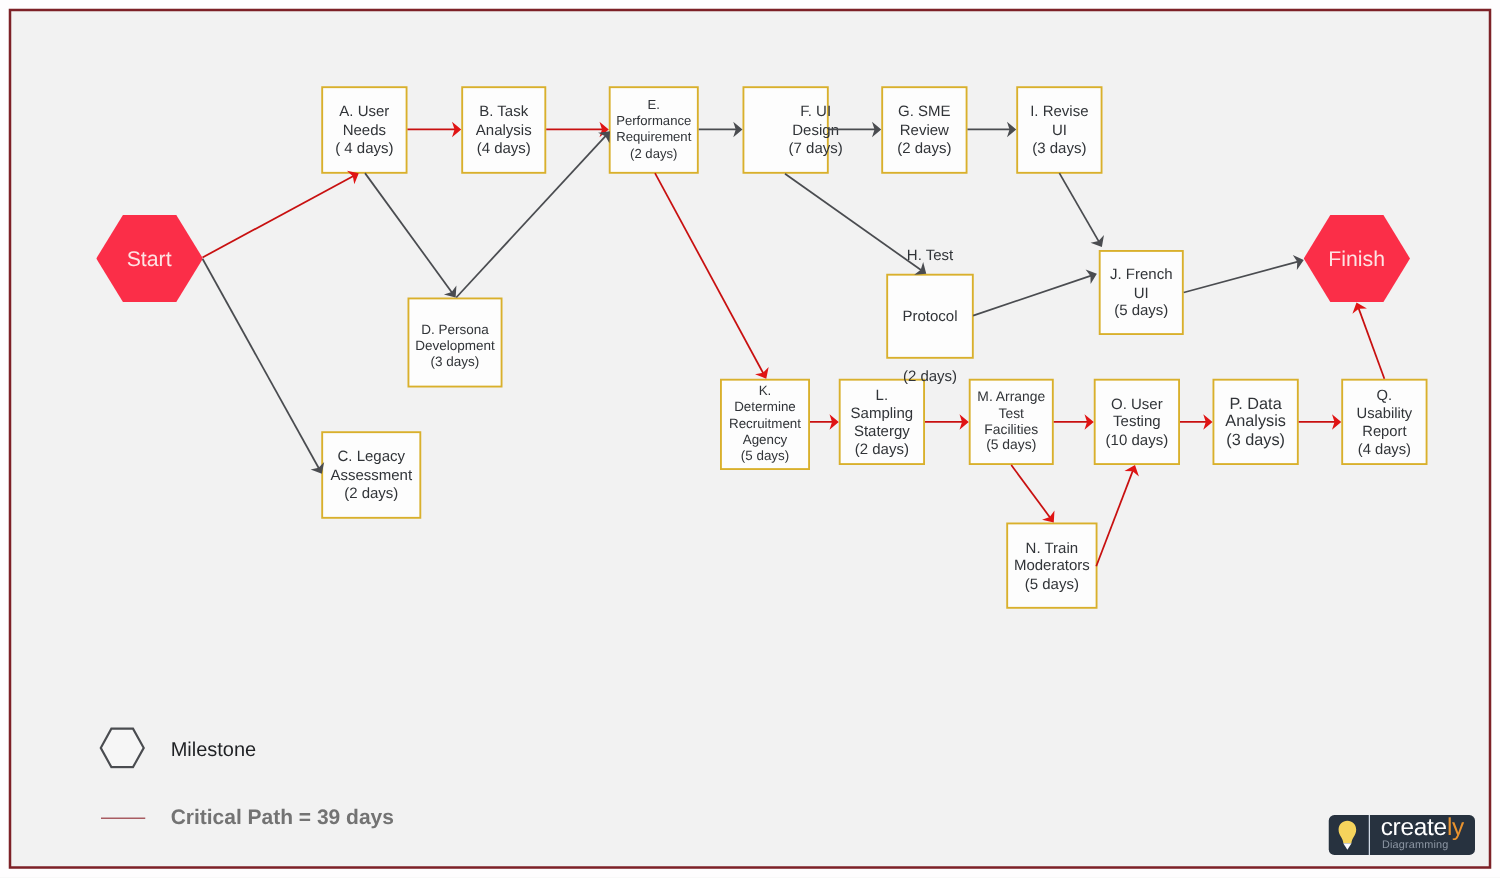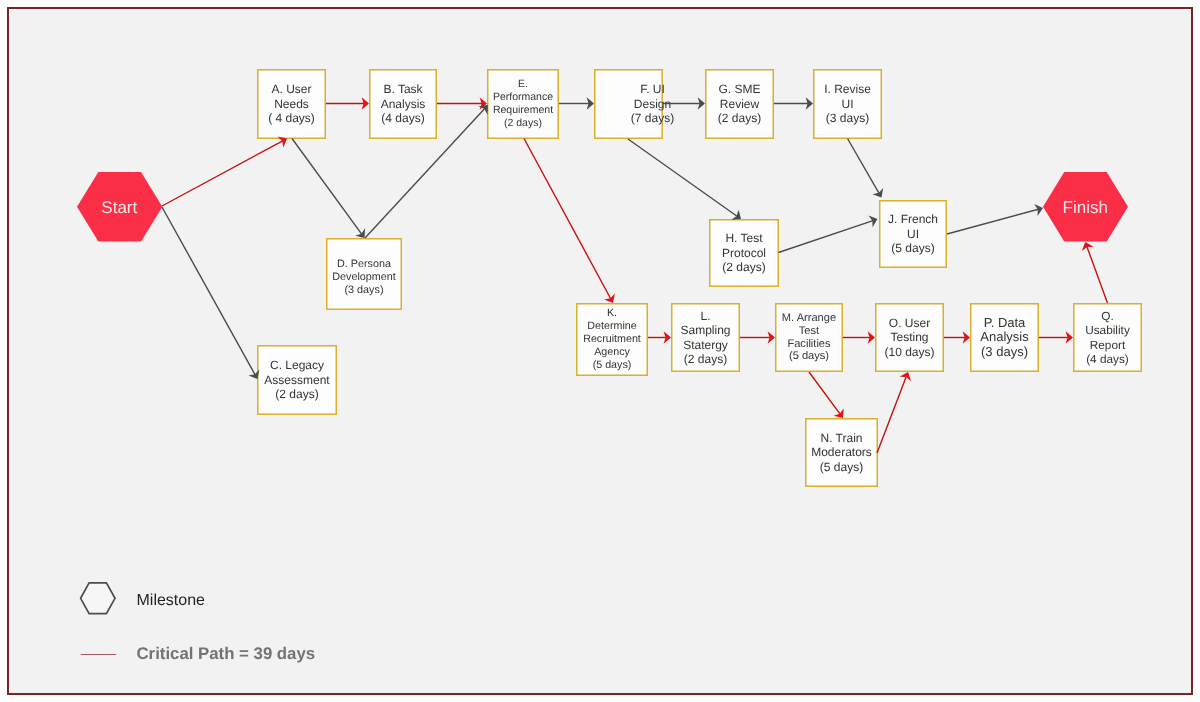--- a/index.html
+++ b/index.html
@@ -87,21 +87,21 @@
       <div class="node" style="left: 594px; top: 69px; width: 69px; height: 70px; font-size: 12px; line-height: 14.5px; padding-left: 48px;">
         <span class="ln">F. UI</span>
         <span class="ln">Design</span>
         <span class="ln">(7 days)</span>
       </div>
       <div class="node" style="left: 705px; top: 69px; width: 69px; height: 70px; font-size: 12px; line-height: 14.5px;">
         <span class="ln">G. SME</span>
         <span class="ln">Review</span>
         <span class="ln">(2 days)</span>
       </div>
-      <div class="node" style="left: 709px; top: 219px; width: 70px; height: 68px; font-size: 12px; line-height: 14.5px;">
+      <div class="node" style="left: 709px; top: 219px; width: 70px; height: 68px; font-size: 12px; line-height: 14.5px; gap: 34px;">
         <span class="ln">H. Test</span>
         <span class="ln">Protocol</span>
         <span class="ln">(2 days)</span>
       </div>
       <div class="node" style="left: 813px; top: 69px; width: 69px; height: 70px; font-size: 12px; line-height: 14.5px;">
         <span class="ln">I. Revise</span>
         <span class="ln">UI</span>
         <span class="ln">(3 days)</span>
       </div>
       <div class="node" style="left: 879px; top: 200px; width: 68px; height: 68px; font-size: 12px; line-height: 14.5px;">
@@ -246,20 +246,31 @@
     <svg style="position:absolute;left:79px;top:580px;" width="38" height="35" viewBox="0 0 38 35">
       <polygon points="10.1,2.9 27.4,2.9 36,18.3 27.4,33.7 10.1,33.7 1.6,18.3" fill="#f6f6f6" stroke="#4a4c50" stroke-width="1.7"></polygon>
     </svg>
     <div class="leg-text" style="left: 136.5px; top: 591px; font-size: 16px; line-height: 20px; color: rgb(31, 33, 36); text-align: center;">Milestone</div>
     <svg style="position:absolute;left:78px;top:649px;" width="42" height="12" viewBox="0 0 42 12">
       <line x1="2.8" y1="5.5" x2="38.2" y2="5.5" stroke="#a85c62" stroke-width="1.2"></line>
     </svg>
     <div class="leg-text" style="left: 136.5px; top: 643px; font-size: 16.8px; line-height: 21px; font-weight: bold; color: #737373;">Critical Path = 39 days</div>
   </div>
 
+  <div id="logo" style="background: rgb(39, 50, 63);">
+    <div id="logo-icon">
+      <svg width="16" height="26" viewBox="0 0 16 26" style="position:absolute;left:7.1px;top:4.1px;">
+        <path d="M7.9 0.5C4.0 0.5 0.85 3.65 0.85 7.5c0 2.5 0.9 4.2 1.9 5.8 1.0 1.6 1.75 3.0 1.9 5.1h6.5c0.15-2.1 0.9-3.5 1.9-5.1 1.0-1.6 1.9-3.3 1.9-5.8C14.95 3.65 11.8 0.5 7.9 0.5z" fill="#f6d45c"></path>
+        <path d="M4.55 18.6h6.7L7.9 23.8z" fill="#fcfcfe"></path>
+      </svg>
+    </div>
+    <div id="logo-divider"></div>
+    <div id="logo-word"><span>create</span><span class="ly" style="color: rgb(232, 146, 46);">ly</span></div>
+    <div id="logo-sub">Diagramming</div>
+  </div>
 <svg class="hex" width="85.4" height="69.6" viewBox="0 0 85.4 69.6" style="left: 76.6px; top: 172.2px;">
       <polygon points="21.35,0 64.05000000000001,0 85.4,34.8 64.05000000000001,69.6 21.35,69.6 0,34.8" fill="#fb2e48"></polygon>
     </svg>
     <div class="hexlabel" style="left: 76.6px; top: 196.5px; width: 85.4px;">Start</div>
     <svg class="hex" width="85" height="69.6" viewBox="0 0 85 69.6" style="left: 1042.8px; top: 172.2px;">
       <polygon points="21.25,0 63.75,0 85,34.8 63.75,69.6 21.25,69.6 0,34.8" fill="#fb2e48"></polygon>
     </svg>
     <div class="hexlabel" style="left: 1042.8px; top: 196.5px; width: 85px;">Finish</div>
   </div>
 

